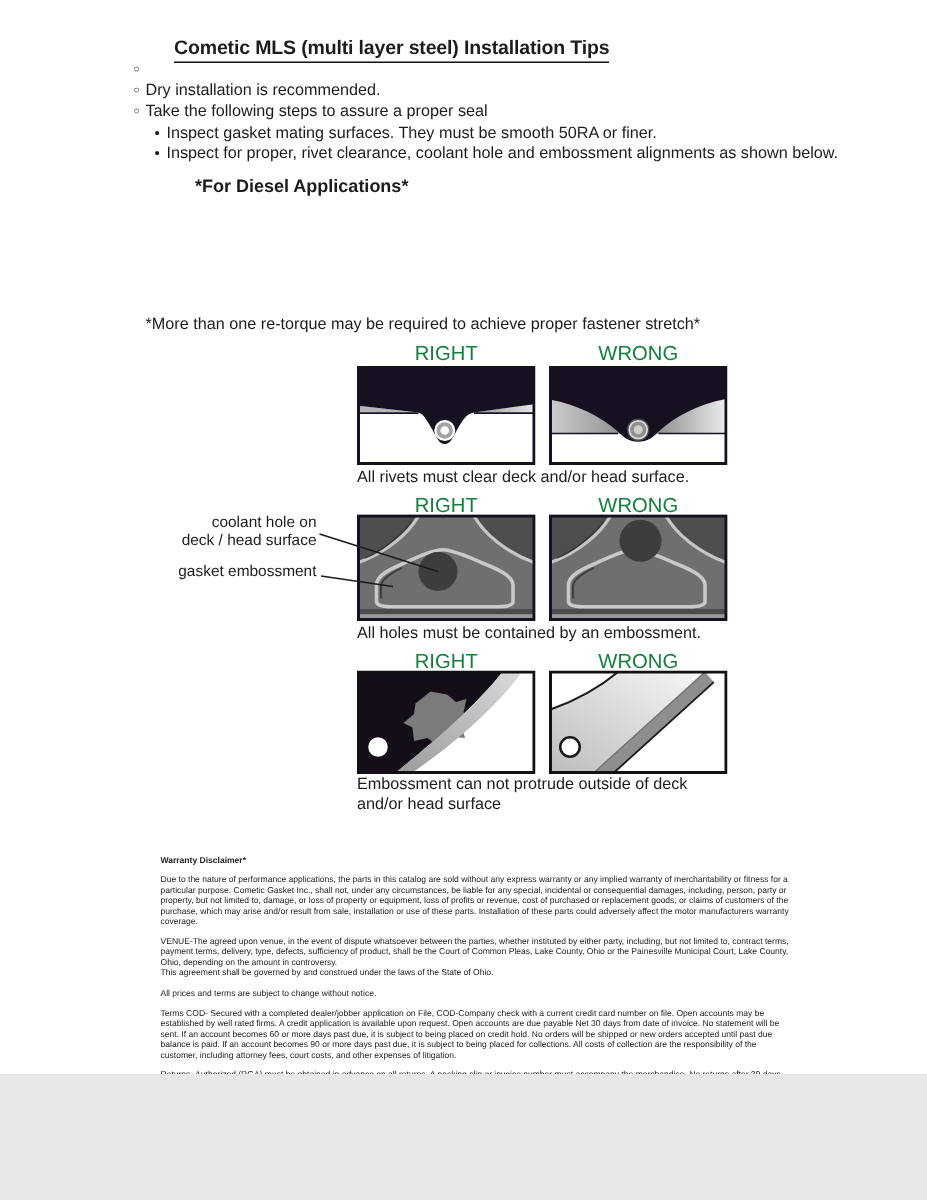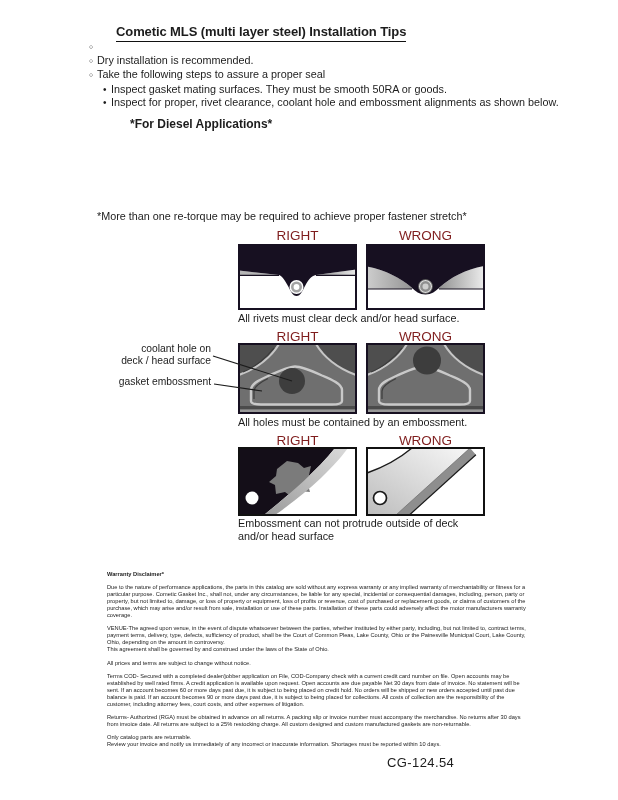--- a/index.html
+++ b/index.html
@@ -1,34 +1,34 @@
 <!DOCTYPE html>
 <html><head>
 <meta charset="utf-8">
 <style>
   html,body{margin:0;padding:0;background:#e8e8e8;}
-  .page{position:relative;width:618px;height:800px;background:#ffffff;overflow:hidden;
+  .page{position:relative;width:618px;height:716px;background:#ffffff;overflow:hidden;
         font-family:"Liberation Sans",sans-serif;color:#1c1c1c;}
   .abs{position:absolute;}
   .pre{white-space:pre-line;}
 
   .title{left:116px;top:24px;font-size:13px;font-weight:bold;letter-spacing:-0.1px;
          border-bottom:1.5px solid #111;padding-bottom:2px;}
 
   .bullets{left:89px;top:41px;font-size:10.8px;line-height:13.2px;}
   .b-row{display:flex;align-items:baseline;}
   .b-mark{width:8px;flex:0 0 8px;font-size:6.8px;position:relative;top:-1px;}
   .sb-row{display:flex;align-items:baseline;padding-left:14px;}
   .sb-mark{width:8px;flex:0 0 8px;font-size:10px;}
 
   .diesel-h{left:97px;top:117px;font-size:12px;font-weight:bold;margin-left:33px;}
   .body-p{left:97px;width:460px;font-size:10.8px;line-height:14px;}
   .p1{top:133px;} .p2{top:167px;} .note{top:209px;}
 
-  .dg-label{width:119px;text-align:center;font-size:13.5px;color:#7f1d1d;}
+  .dg-label{width:119px;text-align:center;font-size:13.5px;color:#15803d;}
   .lab-r{left:238px;} .lab-w{left:366px;}
   .row1-lab{top:228px;} .row2-lab{top:329px;} .row3-lab{top:433px;}
   .fig{display:block;}
   .fig-wrap{line-height:0;}
   .f-r{left:238px;} .f-w{left:366px;}
   .row1-fig{top:244px;width:119px;height:66px;}
   .row2-fig{top:343px;width:119px;height:71px;}
   .row3-fig{top:447px;width:119px;height:69px;}
   .caption{left:238px;font-size:10.8px;line-height:13px;}
   .cap1{top:312px;} .cap2{top:416px;} .cap3{top:517px;}
@@ -57,21 +57,21 @@
     <div class="b-row">
       <span class="b-mark">○</span>
       <span>Dry installation is recommended.</span>
     </div>
     <div class="b-row">
       <span class="b-mark">○</span>
       <span>Take the following steps to assure a proper seal</span>
     </div>
     <div class="sb-row">
       <span class="sb-mark">•</span>
-      <span>Inspect gasket mating surfaces.  They must be smooth 50RA or goods.</span>
+      <span>Inspect gasket mating surfaces.  They must be smooth 50RA or finer.</span>
     </div>
     <div class="sb-row">
       <span class="sb-mark">•</span>
       <span>Inspect for proper, rivet clearance, coolant hole and embossment alignments as shown below.</span>
     </div>
   </div>
 
   <div class="abs diesel-h">*For Diesel Applications*</div>
   <div class="abs body-p note">*More than one re-torque may be required to achieve proper fastener stretch*</div>
 

